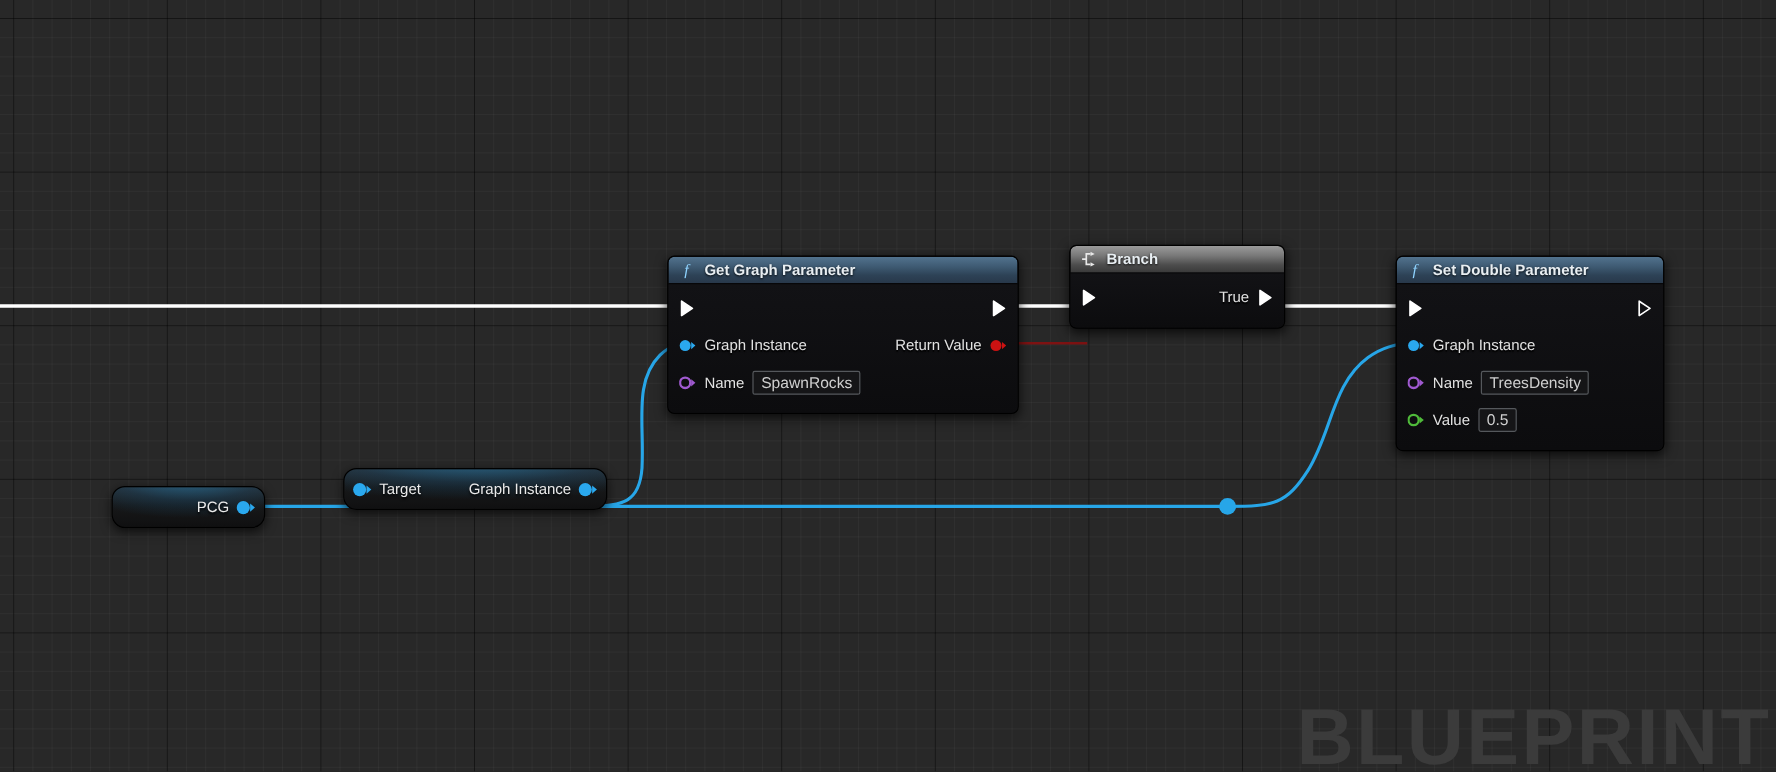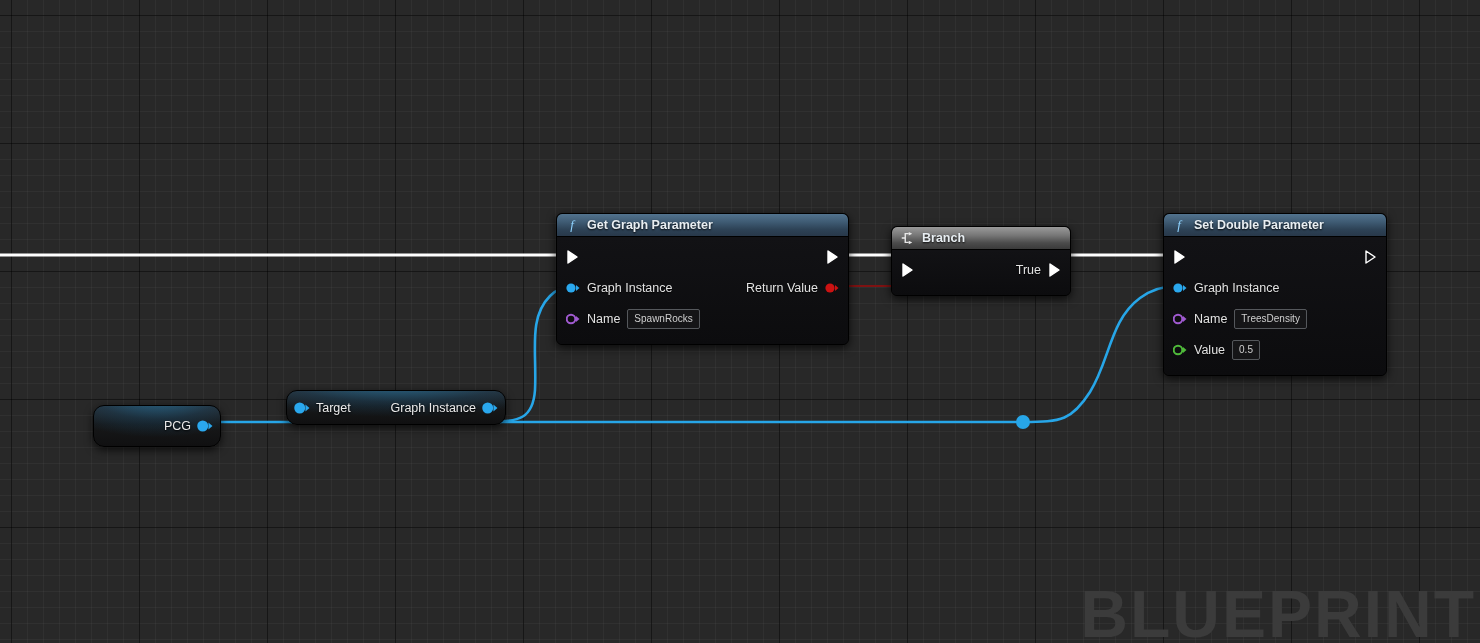--- a/index.html
+++ b/index.html
@@ -113,21 +113,21 @@
   }
   
   .dpin { width: 14px; height: 12px; display: block; }
 
   
   .val-box {
     border: 1px solid #55585c;
     background: #151517;
     border-radius: 2px;
     color: #cfcfcf;
-    font-size: 10px;
+    font-size: 13px;
     padding: 1px 6px 2px 6px;
     line-height: 15px;
     white-space: nowrap;
   }
 
   
   .pill {
     position: absolute;
     border-radius: 11px;
     border: 1px solid #000;
@@ -227,21 +227,21 @@
           </svg>
           <span class="pin-label">Name</span>
           <span class="val-box">SpawnRocks</span>
         </div>
         <div class="side right"></div>
       </div>
 
     </div>
   </div>
 
-  <div class="node" id="node-branch" style="left:891px; top:226px; width:180px;">
+  <div class="node" id="node-branch" style="left:891px; top:204px; width:180px;">
     <div class="node-header hdr-flow">
       <svg class="hdr-icon" viewBox="0 0 16 16">
         <path d="M2 8 H6 M6 8 V3 H10 M6 8 V13 H10" stroke="#e8e8e8" stroke-width="1.6" fill="none"></path>
         <polygon points="10,1 14,3 10,5" fill="#e8e8e8"></polygon>
         <polygon points="10,11 14,13 10,15" fill="#e8e8e8"></polygon>
       </svg>
       <span class="node-title">Branch</span>
     </div>
     <div class="node-body">
 
@@ -316,21 +316,21 @@
           </svg>
           <span class="pin-label">Value</span>
           <span class="val-box">0.5</span>
         </div>
         <div class="side right"></div>
       </div>
 
     </div>
   </div>
 
-  <div class="pill" id="node-pcg" style="left:93px; top:405px; width:128px; height:42px;text-align:center;">
+  <div class="pill" id="node-pcg" style="left:93px; top:405px; width:128px; height:35px;text-align:center;">
     <div class="pill-inner">
       <span class="gap"></span>
       <span class="pill-label">PCG</span>
       <svg class="dpin" viewBox="0 0 14 12" style="width:16px;height:14px;margin-left:6px;">
         <circle cx="5" cy="6" r="4.8" fill="#2aa8ee"></circle>
         <polygon points="10,3 13.5,6 10,9" fill="#2aa8ee"></polygon>
       </svg>
     </div>
   </div>
 

